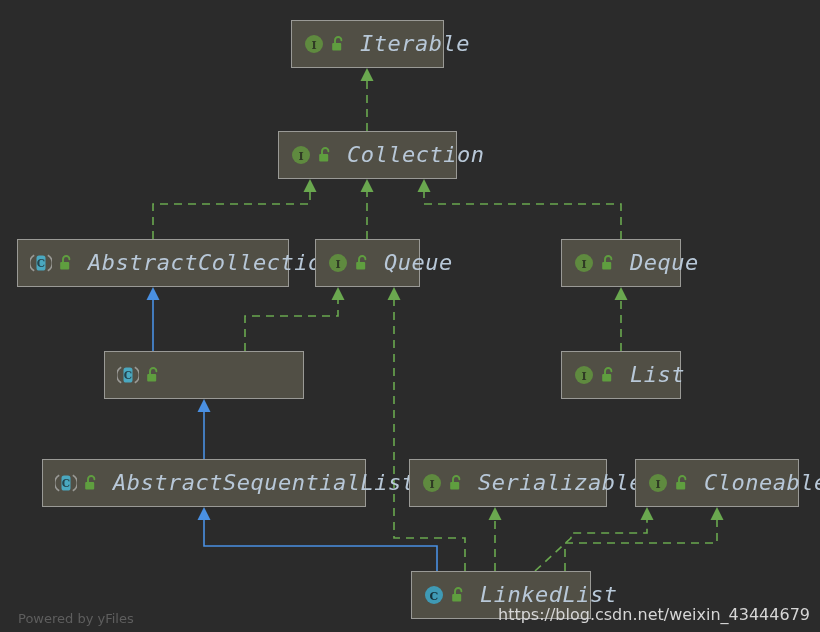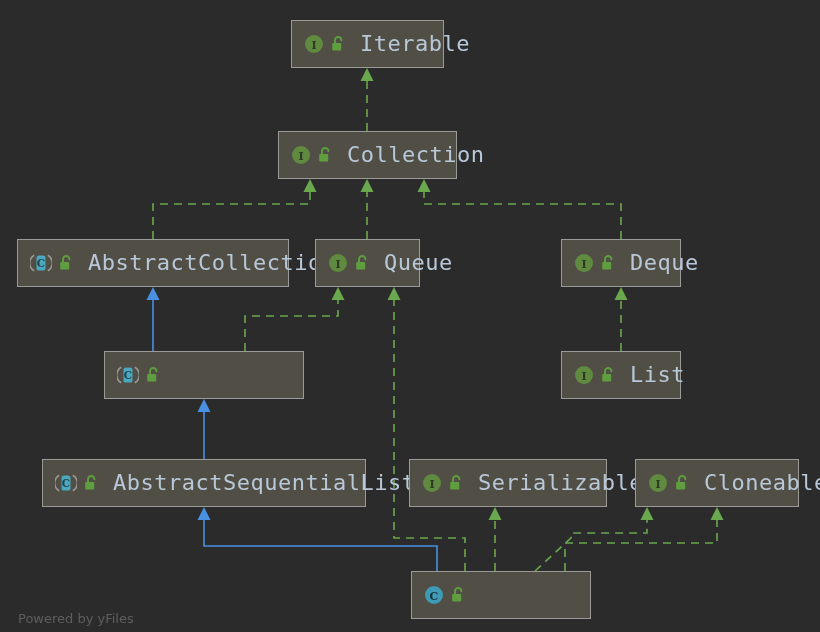--- a/index.html
+++ b/index.html
@@ -41,20 +41,21 @@
     display: block;
   }
   .node-label {
     color: #b8c8d8;
     font-family: "DejaVu Sans Mono", monospace;
     font-size: 22px;
     letter-spacing: 0.5px;
     white-space: nowrap;
     margin-left: 14px;
     line-height: 1;
+    font-style: italic;
   }
   .yfiles {
     position: absolute;
     left: 18px;
     bottom: 6px;
     color: #5e5e5e;
     font-family: "DejaVu Sans", sans-serif;
     font-size: 13px;
     z-index: 8;
   }
@@ -245,18 +246,20 @@
         <span class="node-icons">
           <svg class="ico" width="20" height="20" viewBox="0 0 20 20">
             <circle cx="10" cy="10" r="9" fill="#3f9ab5"></circle>
             <text x="10" y="14.5" font-family="DejaVu Serif, serif" font-size="11" font-weight="bold" fill="#16333c" text-anchor="middle">C</text>
           </svg>
           <svg class="ico" width="16" height="18" viewBox="0 0 16 18" style="margin-left:6px">
             <path d="M5 8 V5.2 A3.2 3.2 0 0 1 11.4 5.2" stroke="#5f9e3f" stroke-width="1.9" fill="none" stroke-linecap="round"></path>
             <rect x="2.2" y="8" width="9" height="7.4" rx="1" fill="#5f9e3f"></rect>
           </svg>
         </span>
+        <span class="node-label">LinkedList</span>
       </div>
     </div>
 
   <div class="yfiles">Powered by yFiles</div>
+  <div class="watermark">https://blog.csdn.net/weixin_43444679</div>
 
 </div>
 
 </body></html>

